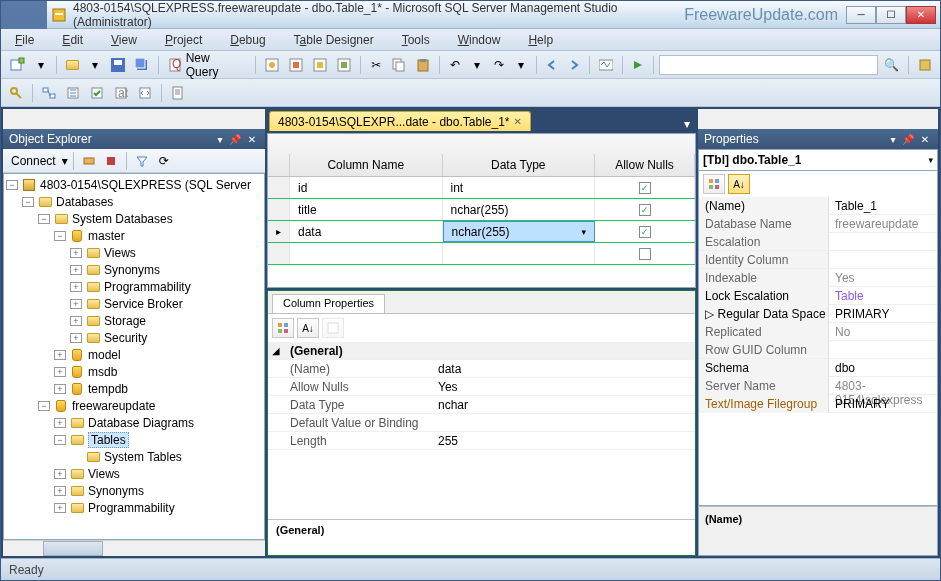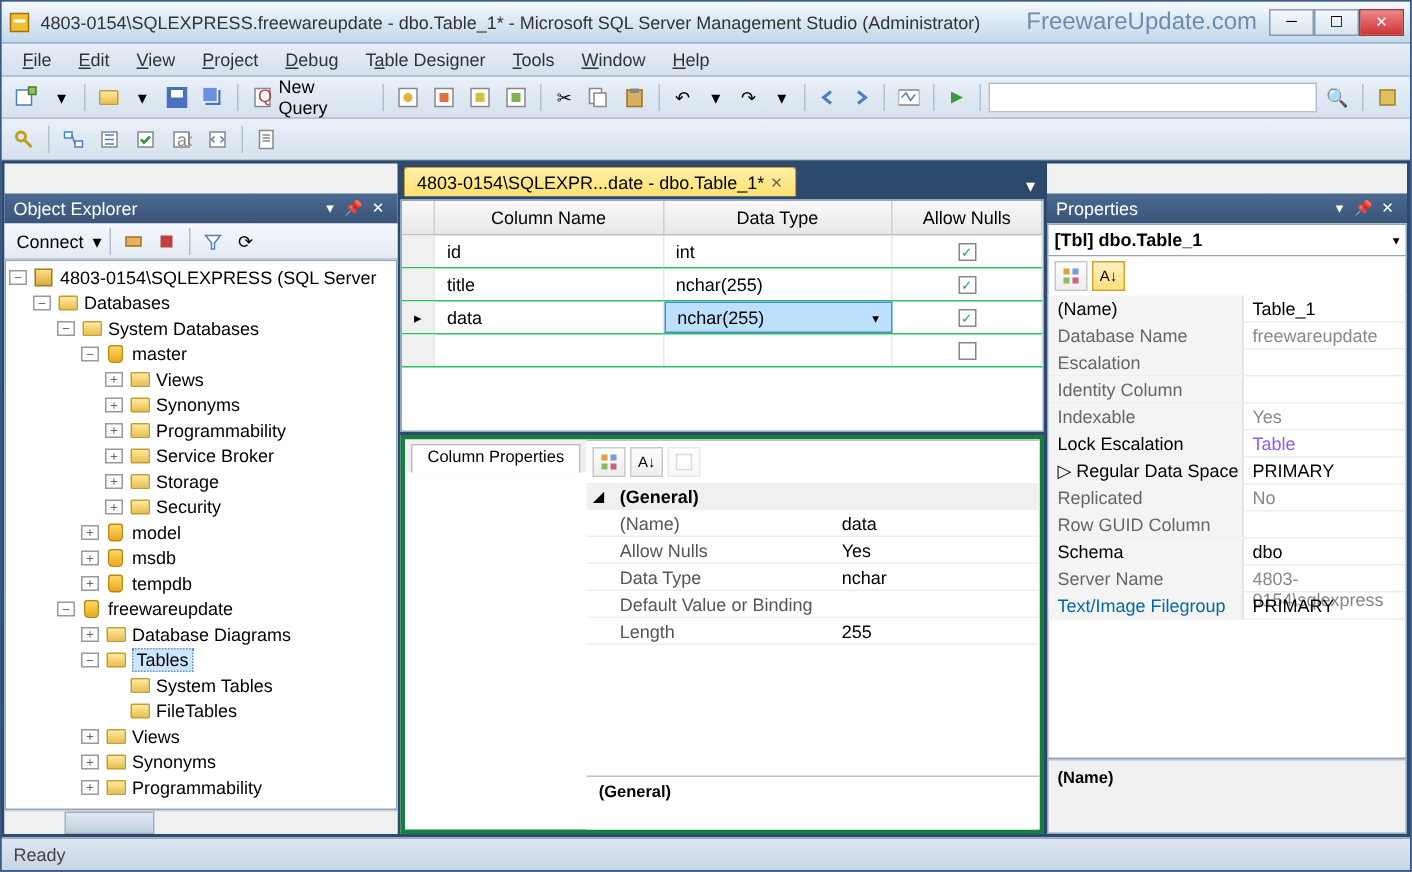--- a/index.html
+++ b/index.html
@@ -1,24 +1,24 @@
 <!DOCTYPE html>
 <html><head>
 <meta charset="utf-8">
 <style>
 * { box-sizing: border-box; margin: 0; padding: 0; font-family: "Segoe UI", Tahoma, sans-serif; font-size: 12px; }
 body { width: 941px; height: 581px; background: linear-gradient(to bottom, #5a7aa8, #2d4a6e); overflow: hidden; border: 1px solid #3a5a85; }
-.titlebar { height: 28px; background: linear-gradient(to bottom, #f7faff 0%, #dae8f4 50%, #c4d8ea 100%); display: flex; align-items: center; padding: 0 4px; border-bottom: 1px solid #9ab2c9; }
+.titlebar { height: 28px; background: linear-gradient(to bottom, #f7faff 0%, #dae8f4 50%, #c4d8ea 100%); display: flex; align-items: center; padding: 0 4px; border-bottom: 1px solid #9ab2c9; margin-left: 46px; }
 .titlebar-icon { width: 16px; height: 16px; margin-right: 6px; display: inline-flex; align-items: center; justify-content: center; }
 .titlebar-text { flex: 1; color: #333; font-size: 12px; }
 .titlebar-brand { color: #6b8db0; font-size: 16px; margin-right: 8px; }
 .win-btns { display: flex; gap: 0; }
 .win-btn { width: 30px; height: 18px; border: 1px solid #8a9cb0; background: linear-gradient(#f5f9fc,#d8e4ee); display: flex; align-items: center; justify-content: center; font-size: 10px; cursor: pointer; }
 .win-btn.close { background: linear-gradient(#e88,#c33); color: #fff; border-color: #a33; }
-.menubar { height: 22px; background: linear-gradient(#e7eef8,#d4e0ee); border-bottom: 1px solid #b0c0d0; display: flex; align-items: center; padding: 0 6px; gap: 2px; }
+.menubar { height: 22px; background: linear-gradient(#e7eef8,#d4e0ee); border-bottom: 1px solid #b0c0d0; display: flex; align-items: center; padding: 0 6px; gap: 12px; }
 .menu-item { padding: 2px 8px; cursor: pointer; color: #333; }
 .menu-item u { text-decoration: underline; }
 .toolbar { height: 28px; background: linear-gradient(#e9f0f8,#d6e2ee); border-bottom: 1px solid #b6c4d4; display: flex; align-items: center; padding: 0 4px; gap: 2px; }
 .tb-btn { min-width: 20px; height: 22px; padding: 0 3px; display: inline-flex; align-items: center; justify-content: center; border: 1px solid transparent; cursor: pointer; }
 .tb-sep { width: 1px; height: 18px; background: #b0c0d0; margin: 0 3px; }
 .tb-text { padding: 0 4px; display: flex; align-items: center; gap: 3px; }
 .main-area { display: flex; height: calc(100% - 28px - 22px - 28px - 28px - 22px); background: #2d4a6e; padding: 2px; gap: 2px; }
 .panel { background: #f0f0f0; display: flex; flex-direction: column; }
 .panel-header { height: 20px; background: linear-gradient(#4a6a90,#3a5478); color: #fff; display: flex; align-items: center; padding: 0 6px; font-size: 11px; margin-top: 20px; }
 .panel-header .spacer { flex: 1; }
@@ -36,27 +36,27 @@
 .db-ico { width: 10px; height: 12px; background: linear-gradient(#ffd860,#e8a820); border-radius: 2px 2px 3px 3px; border: 1px solid #b88810; }
 .srv-ico { width: 12px; height: 12px; background: linear-gradient(#ffe080,#d8a840); border: 1px solid #a07820; }
 .center-col { flex: 1; display: flex; flex-direction: column; gap: 2px; }
 .doc-tabs { height: 22px; background: #2d4a6e; display: flex; align-items: flex-end; padding: 0 2px; }
 .doc-tab { height: 20px; background: linear-gradient(#fff0a8,#ffe070); border: 1px solid #c0a030; border-bottom: none; padding: 0 8px; display: flex; align-items: center; gap: 4px; font-size: 11px; border-radius: 3px 3px 0 0; }
 .doc-tab .x { font-size: 10px; cursor: pointer; color: #666; }
 .doc-spacer { flex: 1; }
 .doc-dd { width: 14px; height: 14px; color: #fff; cursor: pointer; text-align: center; }
 .designer { flex: 1; background: #fff; border: 1px solid #8fa8c2; display: flex; flex-direction: column; }
 .grid-header { display: grid; grid-template-columns: 22px 1fr 1fr 100px; background: linear-gradient(#f8f8f8,#e8e8e8); border-bottom: 1px solid #c0c0c0; }
-.gh-cell { padding: 4px 8px; border-right: 1px solid #d0d0d0; text-align: center; }
+.gh-cell { padding: 4px 8px; border-right: 1px solid #d0d0d0; text-align: center; margin-top: 20px; }
 .grid-row { display: grid; grid-template-columns: 22px 1fr 1fr 100px; border-bottom: 1px solid #22c55e; height: 22px; }
 .gr-cell { padding: 2px 8px; border-right: 1px solid #e8e8e8; display: flex; align-items: center; }
 .gr-cell.sel { background: #bde0ff; border: 1px solid #4a90d0; }
 .row-marker { background: #f0f0f0; display: flex; align-items: center; justify-content: center; font-size: 10px; }
 .chk { width: 12px; height: 12px; border: 1px solid #888; background: #fff; display: inline-flex; align-items: center; justify-content: center; font-size: 9px; color: #2a6; margin: 0 auto; }
-.col-props { height: 266px; border: 3px solid #15803d; background: #fff; display: flex; flex-direction: row; }
+.col-props { height: 266px; border: 1px solid #15803d; background: #fff; display: flex; flex-direction: column; }
 .cp-tab { height: 22px; display: flex; padding: 3px 4px 0 4px; background: #f0f0f0; }
 .cp-tab-lbl { background: #fff; border: 1px solid #c0c0c0; border-bottom: none; padding: 2px 10px; font-size: 11px; }
 .cp-body { flex: 1; background: #fff; border-top: 1px solid #c0c0c0; display: flex; flex-direction: column; }
 .cp-toolbar { padding: 4px; display: flex; gap: 3px; }
 .mini-btn { width: 22px; height: 20px; border: 1px solid #c8c8c8; background: linear-gradient(#fdfdfd,#eee); display: flex; align-items: center; justify-content: center; cursor: pointer; font-size: 10px; }
 .prop-grid { flex: 1; overflow: auto; font-size: 11px; }
 .prop-row { display: grid; grid-template-columns: 16px 150px 1fr; border-bottom: 1px solid #eee; height: 18px; align-items: center; }
 .prop-name { padding-left: 6px; color: #555; }
 .prop-name.bold { font-weight: bold; color: #000; }
 .prop-val { padding-left: 4px; }
@@ -430,27 +430,20 @@
           <span class="tree-label selected">Tables</span>
         </div>
       <div class="tree-node">
           <span class="tree-spacer" style="width:81px"></span>
           <span class="tree-icon">
             <span class="folder-ico"></span>
           </span>
           <span class="tree-label">System Tables</span>
         </div>
       <div class="tree-node">
-          <span class="tree-spacer" style="width:81px"></span>
-          <span class="tree-icon">
-            <span class="folder-ico"></span>
-          </span>
-          <span class="tree-label">FileTables</span>
-        </div>
-      <div class="tree-node">
           <span class="tree-spacer" style="width:50px"></span>
           <span class="tree-toggle">+</span>
           <span class="tree-icon">
             <span class="folder-ico"></span>
           </span>
           <span class="tree-label">Views</span>
         </div>
       <div class="tree-node">
           <span class="tree-spacer" style="width:50px"></span>
           <span class="tree-toggle">+</span>
@@ -646,21 +639,21 @@
         </div>
         <div class="prow">
           <div class="pn bold" style="color: rgb(0, 0, 0);">Schema</div>
           <div class="pv" style="color: rgb(0, 0, 0);">dbo</div>
         </div>
         <div class="prow">
           <div class="pn">Server Name</div>
           <div class="pv">4803-0154\sqlexpress</div>
         </div>
         <div class="prow">
-          <div class="pn bold" style="color: #0369a1;">Text/Image Filegroup</div>
+          <div class="pn bold" style="color: #a16207;">Text/Image Filegroup</div>
           <div class="pv" style="color: rgb(0, 0, 0);">PRIMARY</div>
         </div>
       </div>
     <div class="prop-footer">(Name)</div>
   </div>
 </div>
 
 <div class="statusbar">
   <span>Ready</span>
 </div>

